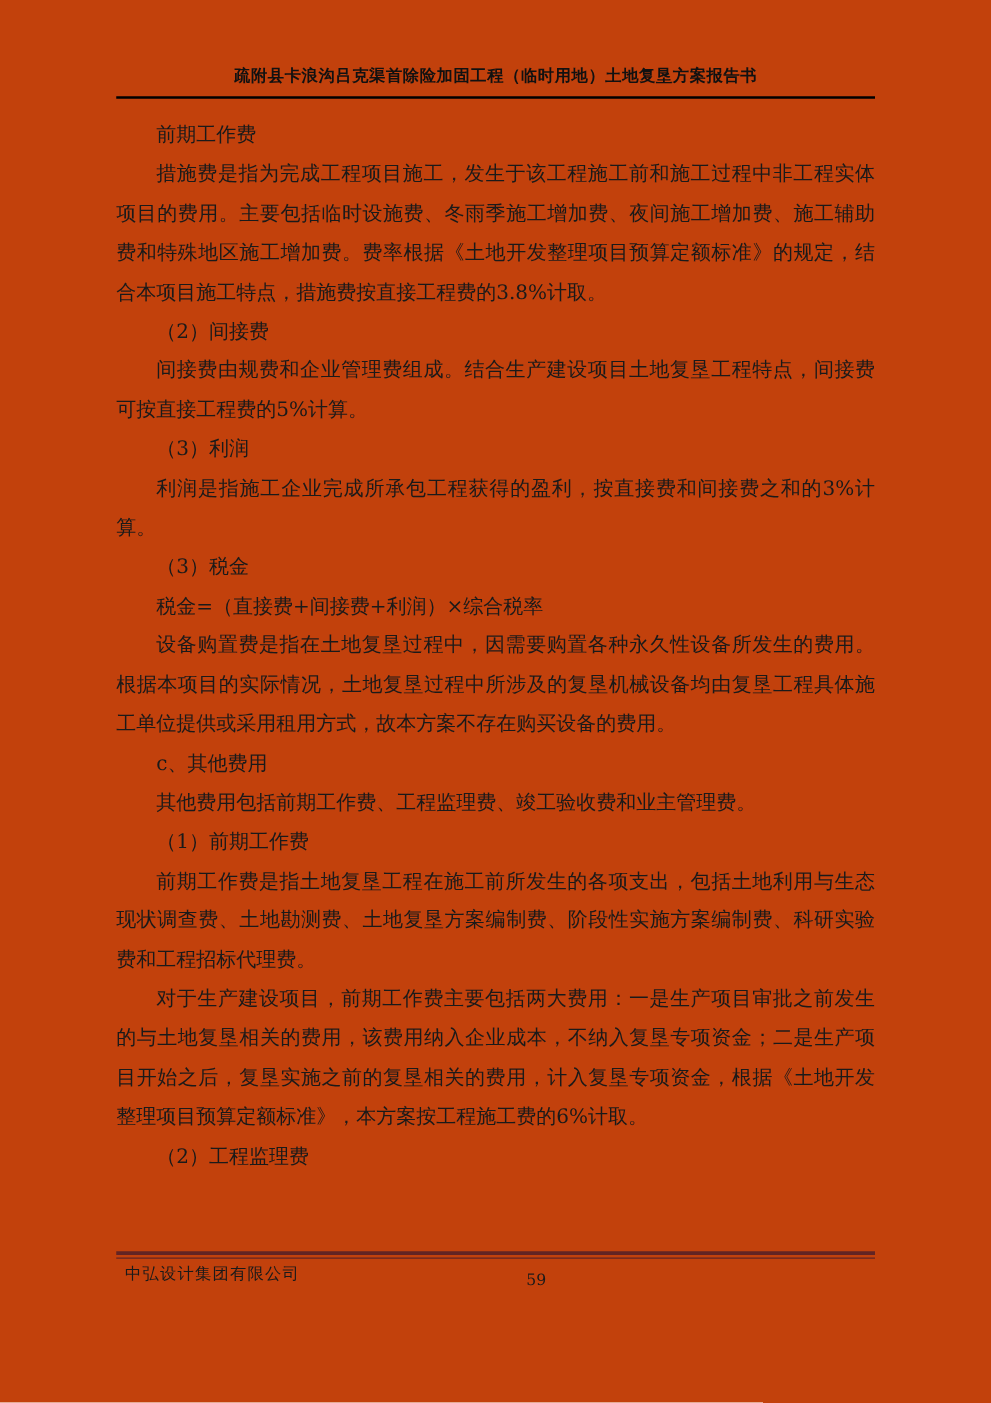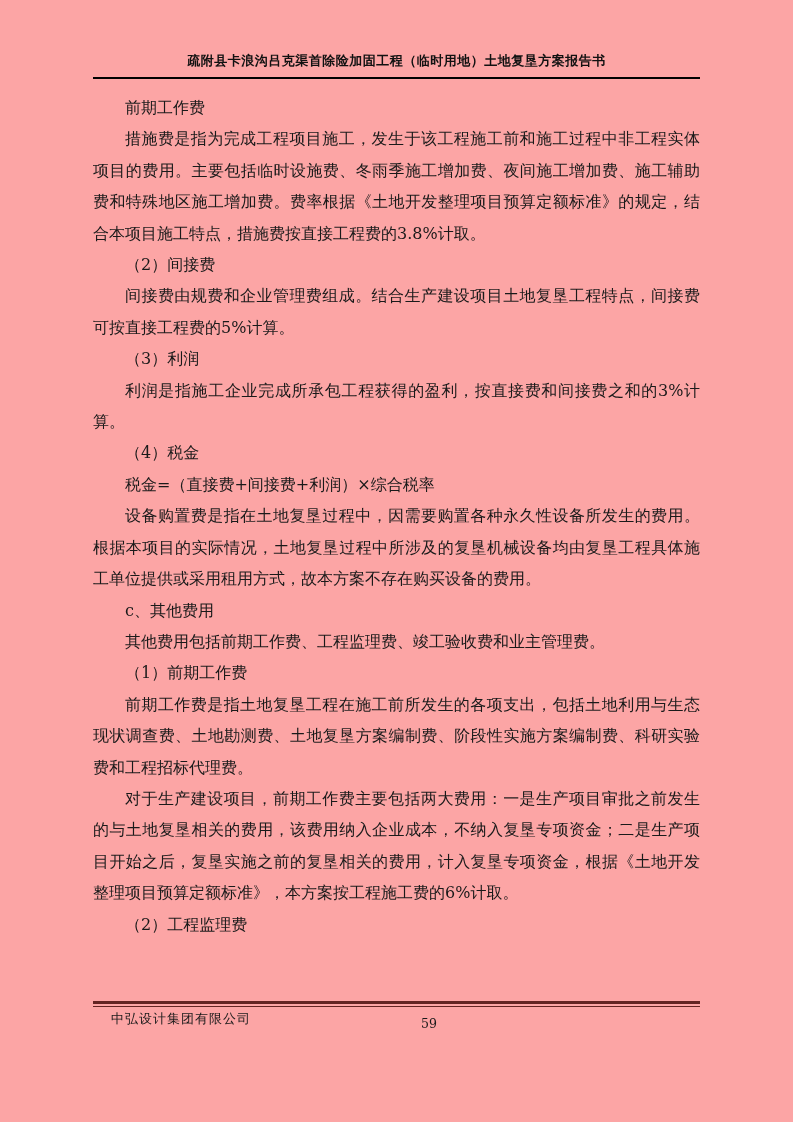--- a/index.html
+++ b/index.html
@@ -4,21 +4,21 @@
 <style>
   html, body {
     margin: 0;
     padding: 0;
     background: #ffffff;
   }
   .page {
     position: relative;
     width: 793px;
     height: 1122px;
-    background: #fca5a5;
+    background: #c2410c;
     overflow: hidden;
     font-family: "DejaVu Serif", "Liberation Serif", serif;
     color: #1a1a1a;
   }
 
   
   .header-title {
     position: absolute;
     top: 52px;
     left: 93px;
@@ -63,21 +63,21 @@
     left: 93px;
     width: 607px;
     height: 2px;
     border-top: 3px solid var(--footer-rule-color, #632423);
     border-bottom: 1px solid var(--footer-rule-color, #632423);
     box-sizing: content-box;
   }
   .footer-company {
     position: absolute;
     top: 1010px;
-    left: 111px;
+    left: 100px;
     font-size: 13px;
     letter-spacing: 1px;
     color: #1a1a1a;
     white-space: nowrap;
     text-align: center;
   }
   .footer-page-number {
     position: absolute;
     top: 1016px;
     left: 421px;
@@ -93,21 +93,21 @@
   <div class="header-title">疏附县卡浪沟吕克渠首除险加固工程（临时用地）土地复垦方案报告书</div>
   <div class="header-rule"></div>
 
   <div class="doc-body">
     <p>前期工作费</p>
     <p>措施费是指为完成工程项目施工，发生于该工程施工前和施工过程中非工程实体项目的费用。主要包括临时设施费、冬雨季施工增加费、夜间施工增加费、施工辅助费和特殊地区施工增加费。费率根据《土地开发整理项目预算定额标准》的规定，结合本项目施工特点，措施费按直接工程费的3.8%计取。</p>
     <p>（2）间接费</p>
     <p>间接费由规费和企业管理费组成。结合生产建设项目土地复垦工程特点，间接费可按直接工程费的5%计算。</p>
     <p>（3）利润</p>
     <p>利润是指施工企业完成所承包工程获得的盈利，按直接费和间接费之和的3%计算。</p>
-    <p>（4）税金</p>
+    <p>（3）税金</p>
     <p>税金=（直接费+间接费+利润）×综合税率</p>
     <p>设备购置费是指在土地复垦过程中，因需要购置各种永久性设备所发生的费用。根据本项目的实际情况，土地复垦过程中所涉及的复垦机械设备均由复垦工程具体施工单位提供或采用租用方式，故本方案不存在购买设备的费用。</p>
     <p>c、其他费用</p>
     <p>其他费用包括前期工作费、工程监理费、竣工验收费和业主管理费。</p>
     <p>（1）前期工作费</p>
     <p>前期工作费是指土地复垦工程在施工前所发生的各项支出，包括土地利用与生态现状调查费、土地勘测费、土地复垦方案编制费、阶段性实施方案编制费、科研实验费和工程招标代理费。</p>
     <p>对于生产建设项目，前期工作费主要包括两大费用：一是生产项目审批之前发生的与土地复垦相关的费用，该费用纳入企业成本，不纳入复垦专项资金；二是生产项目开始之后，复垦实施之前的复垦相关的费用，计入复垦专项资金，根据《土地开发整理项目预算定额标准》，本方案按工程施工费的6%计取。</p>
     <p>（2）工程监理费</p>
   </div>
 

